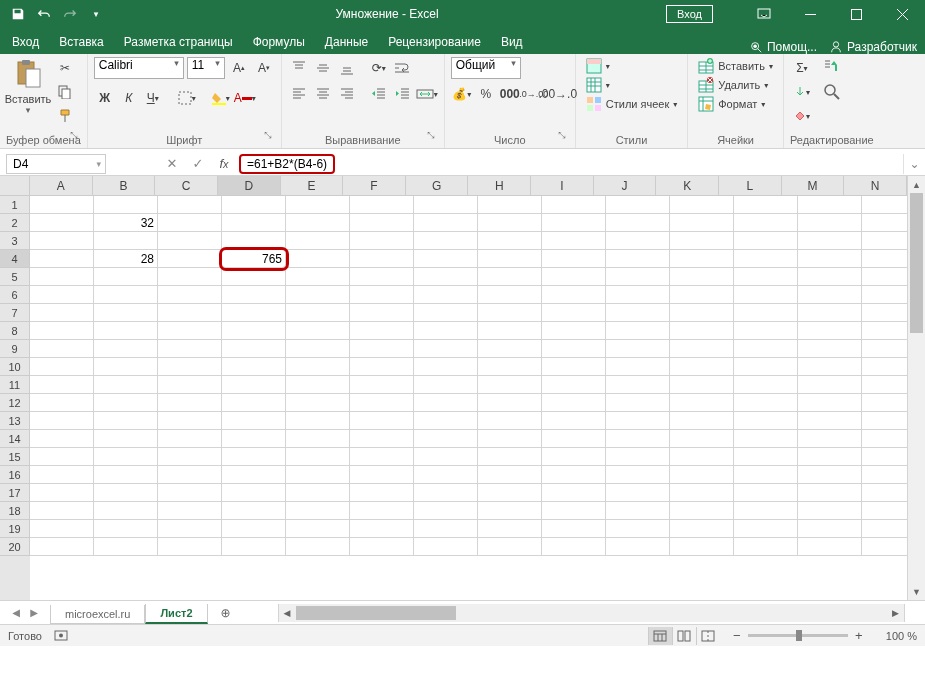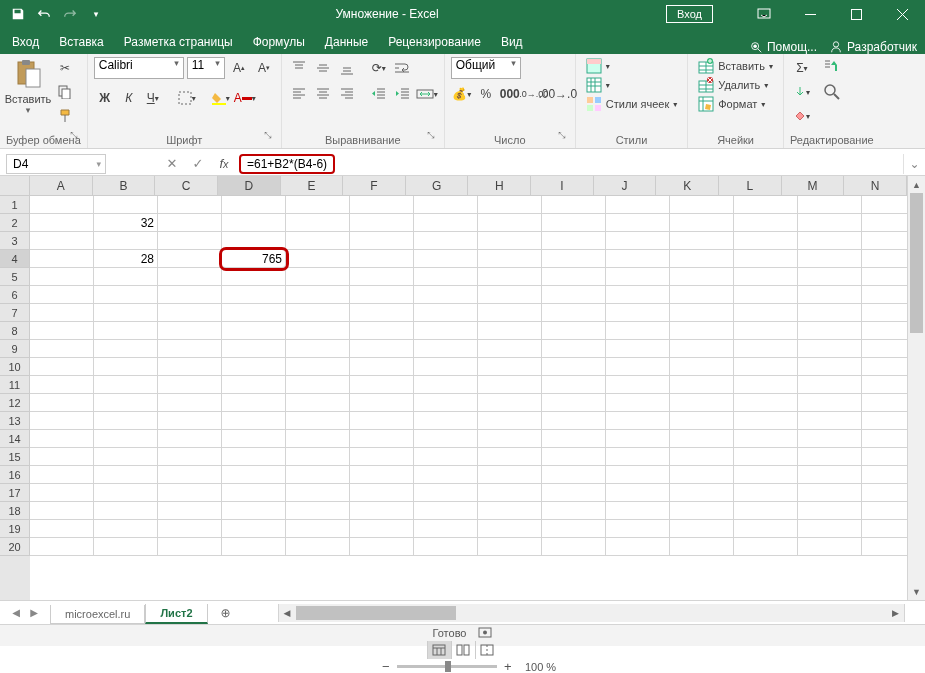--- a/index.html
+++ b/index.html
@@ -71,21 +71,21 @@
 .sheet-nav-btn { font-size: 10px; color: #888; width: 16px; text-align: center; cursor: pointer; }
 .sheet-tabs { display: flex; align-items: flex-end; height: 100%; }
 .sheet-tab { padding: 3px 14px; font-size: 11px; border: 1px solid #ccc; border-top: none; background: #fff; cursor: pointer; color: #666; }
 .sheet-tab.active { border-bottom: 2px solid #217346; color: #217346; font-weight: 600; background: #fff; }
 .sheet-add { width: 24px; height: 20px; display: flex; align-items: center; justify-content: center; color: #666; cursor: pointer; margin-left: 6px; }
 .hscroll { flex: 1; height: 18px; margin: 0 20px 0 40px; background: #f0f0f0; display: flex; align-items: center; position: relative; border-left: 1px solid #d4d4d4; border-right: 1px solid #d4d4d4; }
 .hscroll-btn { width: 17px; height: 100%; display: flex; align-items: center; justify-content: center; font-size: 9px; color: #666; cursor: pointer; }
 .hscroll-thumb { position: absolute; left: 17px; width: 160px; top: 2px; bottom: 2px; background: #c1c1c1; cursor: pointer; }
 
 
-.status-bar { height: 22px; background: #f3f3f3; border-top: 1px solid #d4d4d4; display: flex; align-items: center; font-size: 11px; color: #555; padding: 0 8px; flex-direction: column; }
+.status-bar { height: 22px; background: #f3f3f3; border-top: 1px solid #d4d4d4; display: flex; align-items: center; font-size: 11px; color: #555; padding: 0 8px; }
 .status-left { display: flex; align-items: center; gap: 12px; }
 .status-spacer { flex: 1; }
 .view-btns { display: flex; gap: 0; }
 .view-btn { width: 24px; height: 18px; display: flex; align-items: center; justify-content: center; cursor: pointer; border-left: 1px solid #ccc; }
 .view-btn.active { background: #d9d9d9; }
 .zoom-ctrl { display: flex; align-items: center; gap: 4px; margin-left: 10px; }
 .zoom-slider { width: 100px; height: 3px; background: #c1c1c1; position: relative; cursor: pointer; }
 .zoom-thumb { position: absolute; left: 48px; top: -4px; width: 6px; height: 11px; background: #888; }
 .zoom-btn { cursor: pointer; font-size: 13px; width: 14px; text-align: center; }
 </style>
@@ -830,15 +830,15 @@
           <path stroke="#666" stroke-dasharray="2" d="M7 1v10"></path>
         </svg>
       </div>
   </div>
   <div class="zoom-ctrl">
     <div class="zoom-btn">−</div>
     <div class="zoom-slider">
         <div class="zoom-thumb"></div>
       </div>
     <div class="zoom-btn">+</div>
-    <span style="margin-left:6px">100 %</span>
+    <span style="margin-left:16px">100 %</span>
   </div>
 </div>
 
 </body></html>

